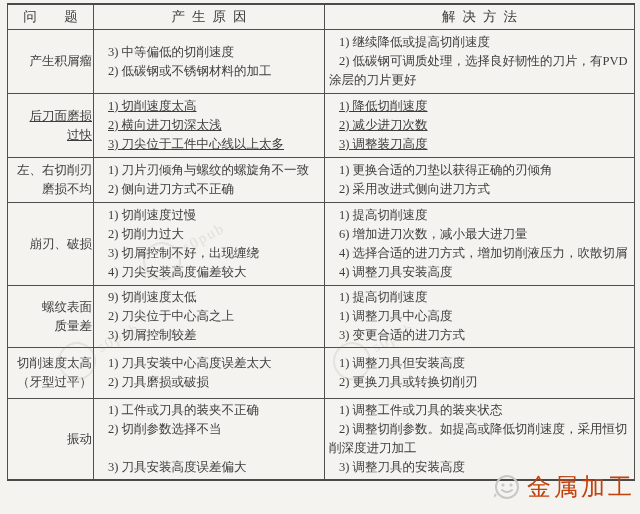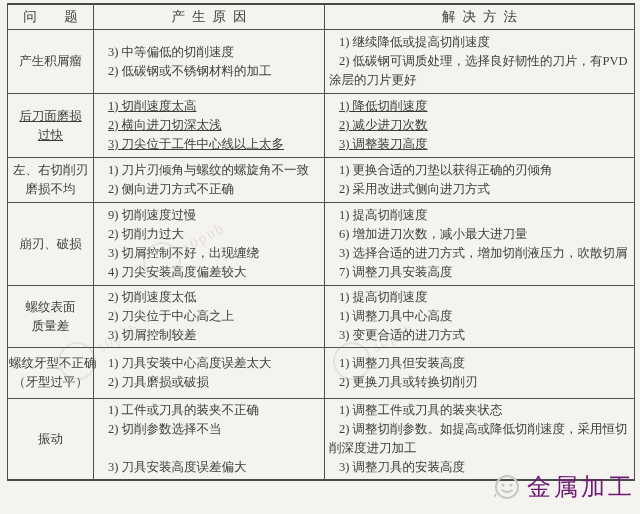--- a/index.html
+++ b/index.html
@@ -39,21 +39,21 @@
     padding:0;
     text-indent:7px; 
   }
   td{
     border:1px solid #4f4f4f;
     vertical-align:middle;
     padding:2px 4px 2px 4px;
     font-size:12.5px;
   }
   td.problem{text-align:center;padding:2px 1px;}
-  td.problem .line{line-height:19px;text-indent:0;white-space:nowrap;}
+  td.problem .line{line-height:19px;text-indent:0;white-space:nowrap;text-align:right;}
   td.causes .line,td.solutions .line{
     line-height:19px;
     text-indent:10px;
   }
   .line.blank{height:19px;}
 
   
   tr:nth-child(1){height:24px;margin-top:44px;}
   tr:nth-child(2){height:64px;}
   tr:nth-child(3){height:64px;text-decoration:underline;}
@@ -83,21 +83,21 @@
   }
   #stamp1{left:140px;top:230px;}
   #stamp2{left:55px;top:330px;}
   #stamp3{left:330px;top:330px;}
 
   
   .brand{
     position:absolute;
     left:494px;top:473px;
     display:flex;align-items:center;
-    color:#701a75;
+    color:#c2410c;
   }
   .brand svg{display:block;margin-right:7px;}
   .brand .brand-text{
     font-size:24px;
     letter-spacing:3px;
     line-height:28px;
     white-space:nowrap;
   }
 </style>
 </head>
@@ -158,51 +158,51 @@
           <td class="solutions">
             <div class="line">1) 更换合适的刀垫以获得正确的刃倾角</div>
             <div class="line">2) 采用改进式侧向进刀方式</div>
           </td>
         </tr>
         <tr>
           <td class="problem">
             <div class="line">崩刃、破损</div>
           </td>
           <td class="causes">
-            <div class="line">9) 切削速度过慢</div>
+            <div class="line">1) 切削速度过慢</div>
             <div class="line">2) 切削力过大</div>
             <div class="line">3) 切屑控制不好，出现缠绕</div>
             <div class="line">4) 刀尖安装高度偏差较大</div>
           </td>
           <td class="solutions">
             <div class="line">1) 提高切削速度</div>
             <div class="line">6) 增加进刀次数，减小最大进刀量</div>
-            <div class="line">3) 选择合适的进刀方式，增加切削液压力，吹散切屑</div>
-            <div class="line">7) 调整刀具安装高度</div>
+            <div class="line">4) 选择合适的进刀方式，增加切削液压力，吹散切屑</div>
+            <div class="line">4) 调整刀具安装高度</div>
           </td>
         </tr>
         <tr>
           <td class="problem">
             <div class="line">螺纹表面</div>
             <div class="line">质量差</div>
           </td>
           <td class="causes">
-            <div class="line">2) 切削速度太低</div>
+            <div class="line">9) 切削速度太低</div>
             <div class="line">2) 刀尖位于中心高之上</div>
             <div class="line">3) 切屑控制较差</div>
           </td>
           <td class="solutions">
             <div class="line">1) 提高切削速度</div>
             <div class="line">1) 调整刀具中心高度</div>
             <div class="line">3) 变更合适的进刀方式</div>
           </td>
         </tr>
         <tr>
           <td class="problem">
-            <div class="line">螺纹牙型不正确</div>
+            <div class="line">切削速度太高</div>
             <div class="line">（牙型过平）</div>
           </td>
           <td class="causes">
             <div class="line">1) 刀具安装中心高度误差太大</div>
             <div class="line">2) 刀具磨损或破损</div>
           </td>
           <td class="solutions">
             <div class="line">1) 调整刀具但安装高度</div>
             <div class="line">2) 更换刀具或转换切削刃</div>
           </td>

